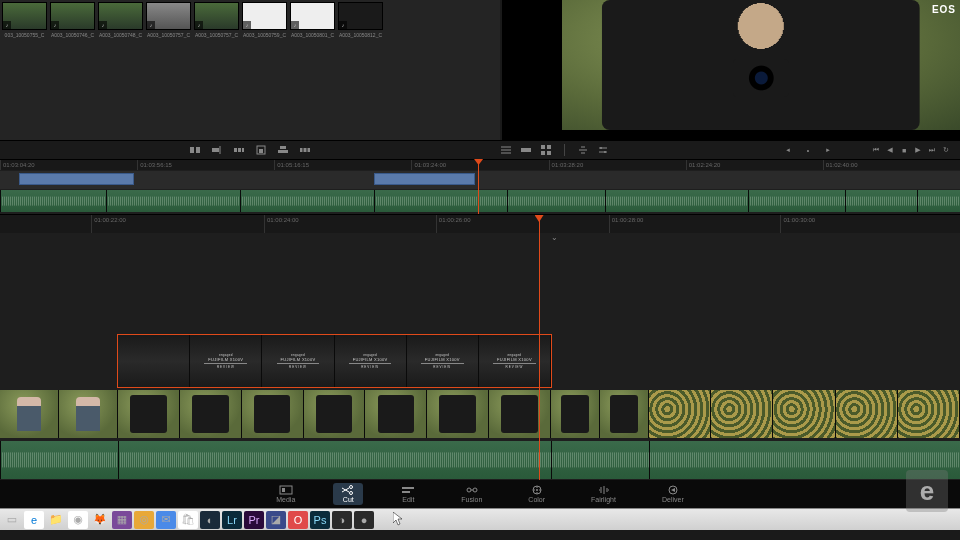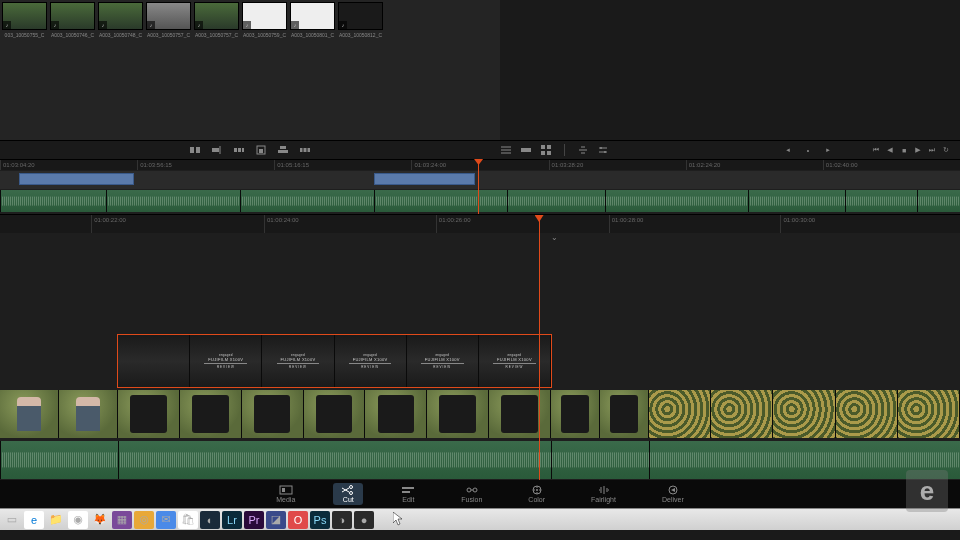--- a/index.html
+++ b/index.html
@@ -116,20 +116,30 @@
           <div class="thumb-label">A003_10050801_C</div>
         </div>
         <div class="thumb-item">
           <div class="thumb-img thumb-dark">
             <div class="audio-badge">♪</div>
           </div>
           <div class="thumb-label">A003_10050812_C</div>
         </div>
       </div>
   </div>
+  <div class="viewer">
+    <div class="viewer-img">
+      <div class="viewer-person">
+          <div class="viewer-camera">
+            <div class="viewer-lens"></div>
+          </div>
+        </div>
+      <div class="eos-badge">EOS</div>
+    </div>
+  </div>
 </div>
 
 <div class="toolbar">
   <div class="tb-left">
     <span class="tb-icon">
         <svg width="12" height="12" viewBox="0 0 12 12">
           <rect x="1" y="3" width="4" height="6" fill="#888"></rect>
           <rect x="7" y="3" width="4" height="6" fill="#888"></rect>
         </svg>
       </span>

